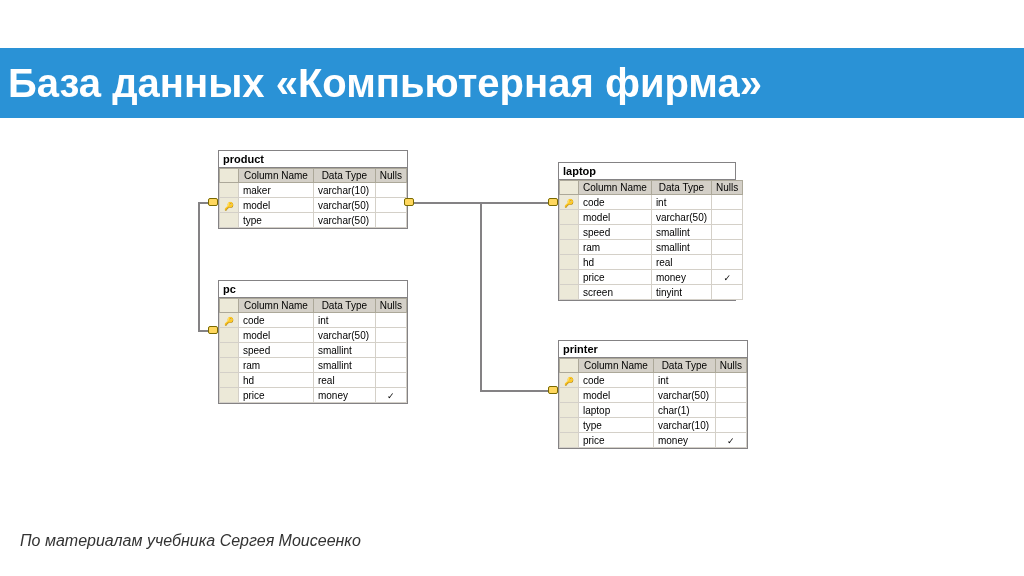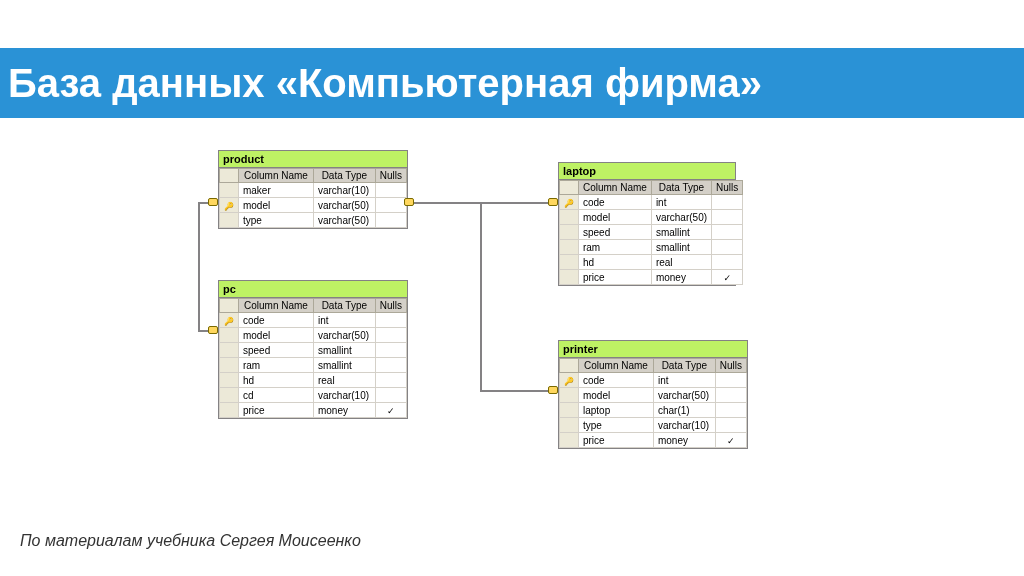--- a/index.html
+++ b/index.html
@@ -38,21 +38,21 @@
     position: absolute;
     background: #d4d0c8;
     border: 1px solid #848284;
     box-shadow: 1px 1px 0 #fff inset;
     font-size: 10px;
   }
   .db-table-title {
     font-weight: bold;
     padding: 2px 4px;
     border-bottom: 1px solid #848284;
-    background: #bef264;
+    background: #ffffff;
     font-size: 11px;
   }
   .db-table table {
     border-collapse: collapse;
     width: 100%;
   }
   .db-table th {
     background: #d4d0c8;
     border: 1px solid #aca899;
     font-weight: normal;
@@ -179,20 +179,26 @@
             <td>hd</td>
             <td>real</td>
             <td class="nulls-cell"></td>
           </tr>
           <tr>
             <td class="key-cell"></td>
             <td>price</td>
             <td>money</td>
             <td class="nulls-cell"><span class="check">✓</span></td>
           </tr>
+          <tr>
+            <td class="key-cell"></td>
+            <td>screen</td>
+            <td>tinyint</td>
+            <td class="nulls-cell"></td>
+          </tr>
         </tbody>
     </table>
   </div>
 
   <div class="db-table" style="left:218px; top:130px; width:190px;">
     <div class="db-table-title">pc</div>
     <table>
       <tbody>
           <tr>
         <th class="key-cell"></th>
@@ -227,26 +233,20 @@
             <td class="nulls-cell"></td>
           </tr>
           <tr>
             <td class="key-cell"></td>
             <td>hd</td>
             <td>real</td>
             <td class="nulls-cell"></td>
           </tr>
           <tr>
             <td class="key-cell"></td>
-            <td>cd</td>
-            <td>varchar(10)</td>
-            <td class="nulls-cell"></td>
-          </tr>
-          <tr>
-            <td class="key-cell"></td>
             <td>price</td>
             <td>money</td>
             <td class="nulls-cell"><span class="check">✓</span></td>
           </tr>
         </tbody>
     </table>
   </div>
 
   <div class="db-table" style="left:558px; top:190px; width:190px;">
     <div class="db-table-title">printer</div>

